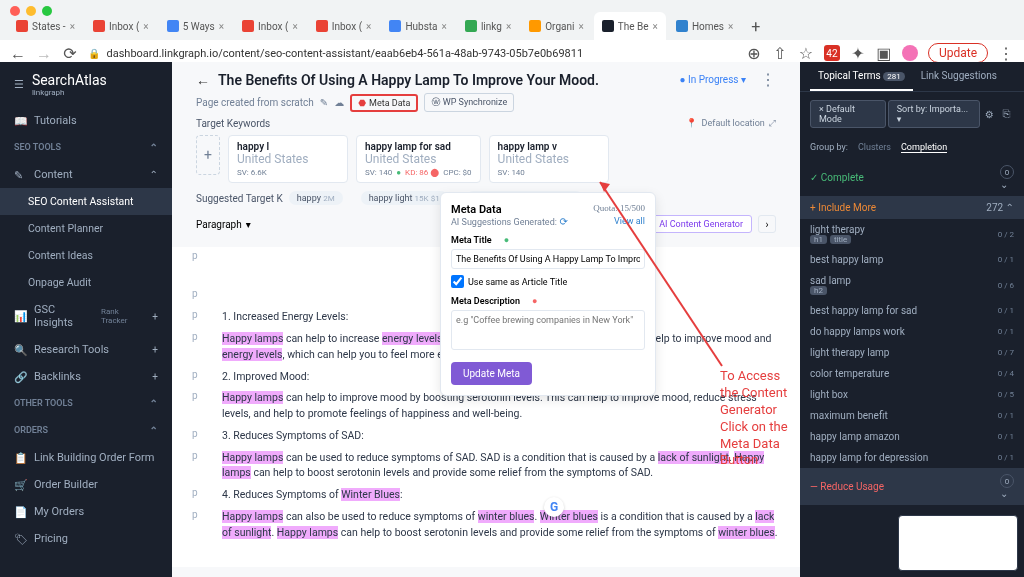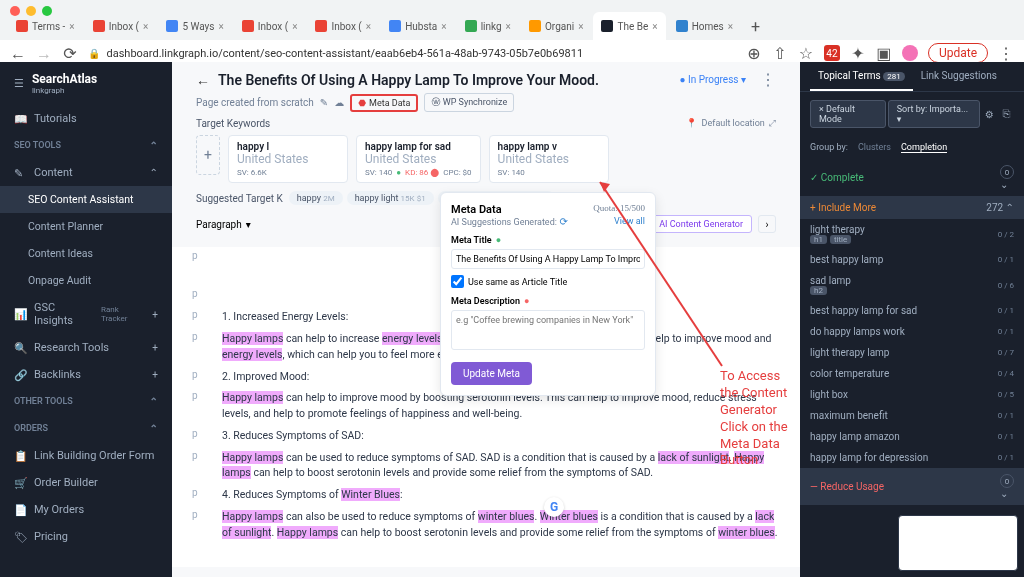--- a/index.html
+++ b/index.html
@@ -20,21 +20,21 @@
 .url-bar { flex:1; display:flex; align-items:center; gap:6px; font-size:11px; color:#333; }
 .lock { font-size:10px; }
 .ext-icons { display:flex; gap:10px; align-items:center; }
 .ext-icon { width:16px; height:16px; border-radius:3px; display:flex; align-items:center; justify-content:center; font-size:10px; }
 .update-btn { border:1px solid #d93025; color:#d93025; border-radius:12px; padding:2px 10px; font-size:12px; }
 
 
 .app { display:flex; height:515px; }
 .sidebar { width:172px; background:#1a202c; color:#a0aec0; font-size:11px; overflow-y:auto; }
 .logo-row { padding:10px 14px; display:flex; align-items:center; gap:8px; }
-.logo-text { color:#fff; font-size:12px; font-weight:700; }
+.logo-text { color:#fff; font-size:14px; font-weight:400; }
 .logo-sub { font-size:8px; color:#a0aec0; }
 .side-item { padding:7px 14px; display:flex; align-items:center; gap:8px; cursor:pointer; }
 .side-item.active { background:#2d3748; color:#fff; }
 .side-item.sub { padding-left:28px; font-size:10.5px; }
 .side-section { padding:8px 14px; font-size:9px; color:#718096; text-transform:uppercase; font-weight:600; display:flex; justify-content:space-between; }
 .side-icon { width:12px; height:12px; }
 .chev { font-size:10px; }
 .rt-sub { font-size:8px; color:#718096; }
 
 
@@ -62,21 +62,21 @@
 .sugg-row { display:flex; gap:6px; margin-top:8px; align-items:center; font-size:10px; color:#4a5568; }
 .pill { background:#edf2f7; border-radius:10px; padding:2px 8px; font-size:9px; }
 .pill-sv { color:#a0aec0; font-size:8px; }
 
 
 .meta-popup { position:absolute; left:268px; top:130px; width:216px; background:#fff; border:1px solid #e2e8f0; border-radius:6px; box-shadow:0 4px 12px rgba(0,0,0,0.1); padding:10px; z-index:10; font-size:10px; }
 .mp-title { font-weight:600; font-size:11px; }
 .mp-sub { color:#718096; font-size:9px; margin-top:2px; }
 .mp-viewall { color:#3182ce; float:right; font-size:9px; }
 .mp-quota { color:#718096; font-size:9px; float:right;font-family:Liberation Serif, serif; }
-.mp-label { font-size:9px; font-weight:600; margin-top:8px; display:flex; align-items:center; gap:4px; }
+.mp-label { font-size:9px; font-weight:600; margin-top:8px; display:flex; align-items:center; gap:12px; }
 .mp-check { color:#48bb78; }
 .mp-warn { color:#f56565; }
 .mp-input { width:100%; border:1px solid #e2e8f0; border-radius:3px; padding:4px; font-size:9px; margin-top:4px; }
 .mp-cb-row { display:flex; align-items:center; gap:4px; margin-top:6px; font-size:9px; }
 .mp-textarea { width:100%; height:40px; border:1px solid #e2e8f0; border-radius:3px; padding:4px; font-size:9px; margin-top:4px; resize:none; }
 .mp-update { background:#805ad5; color:#fff; border:none; border-radius:4px; padding:6px 12px; font-size:10px; margin-top:10px; cursor:pointer; }
 
 
 .toolbar-row { display:flex; align-items:center; gap:10px; margin-top:10px; font-size:10px; }
 .tb-sel { display:flex; align-items:center; gap:4px; }
@@ -127,21 +127,21 @@
 
 <div class="browser-chrome">
   <div class="window-controls">
     <div class="wdot" style="background:#ff5f57"></div>
     <div class="wdot" style="background:#febc2e"></div>
     <div class="wdot" style="background:#28c840"></div>
   </div>
   <div class="tabs-row" id="tabs-row">
   <div class="tab">
         <span class="tab-fav" style="background:#ea4335"></span>
-        <span style="overflow:hidden;text-overflow:ellipsis;white-space:nowrap">Terms -</span>
+        <span style="overflow:hidden;text-overflow:ellipsis;white-space:nowrap">States -</span>
         <span class="tab-close">×</span>
       </div>
       <div class="tab">
         <span class="tab-fav" style="background:#ea4335"></span>
         <span style="overflow:hidden;text-overflow:ellipsis;white-space:nowrap">Inbox (</span>
         <span class="tab-close">×</span>
       </div>
       <div class="tab">
         <span class="tab-fav" style="background:#4285f4"></span>
         <span style="overflow:hidden;text-overflow:ellipsis;white-space:nowrap">5 Ways</span>
@@ -333,21 +333,21 @@
               <div class="kw-name">happy lamp v</div>
               <div class="kw-loc">United States</div>
               <div class="kw-stats">
                 <span>SV: 140</span>
               </div>
             </div>
           </div>
       </div>
       <div class="sugg-row">
         <span>Suggested Target K</span>
-        <div id="pills-container" style="display:flex;gap:4px">
+        <div id="pills-container" style="display:flex;gap:18px">
             <span class="pill">happy <span class="pill-sv">2M</span></span>
             <span class="pill">happy light <span class="pill-sv">15K</span> <span class="pill-sv">$1</span></span>
             <span class="pill">happy light amazon <span class="pill-sv">2K</span> <span class="pill-sv">$1</span></span>
           </div>
       </div>
       <div class="toolbar-row">
         <span class="tb-sel"><span>Paragraph</span> ▾</span>
         <div class="tb-right">
           <span class="tb-btn">🖼 <span>Add Image</span></span>
           <span class="tb-btn">&lt; <span>Share</span></span>

